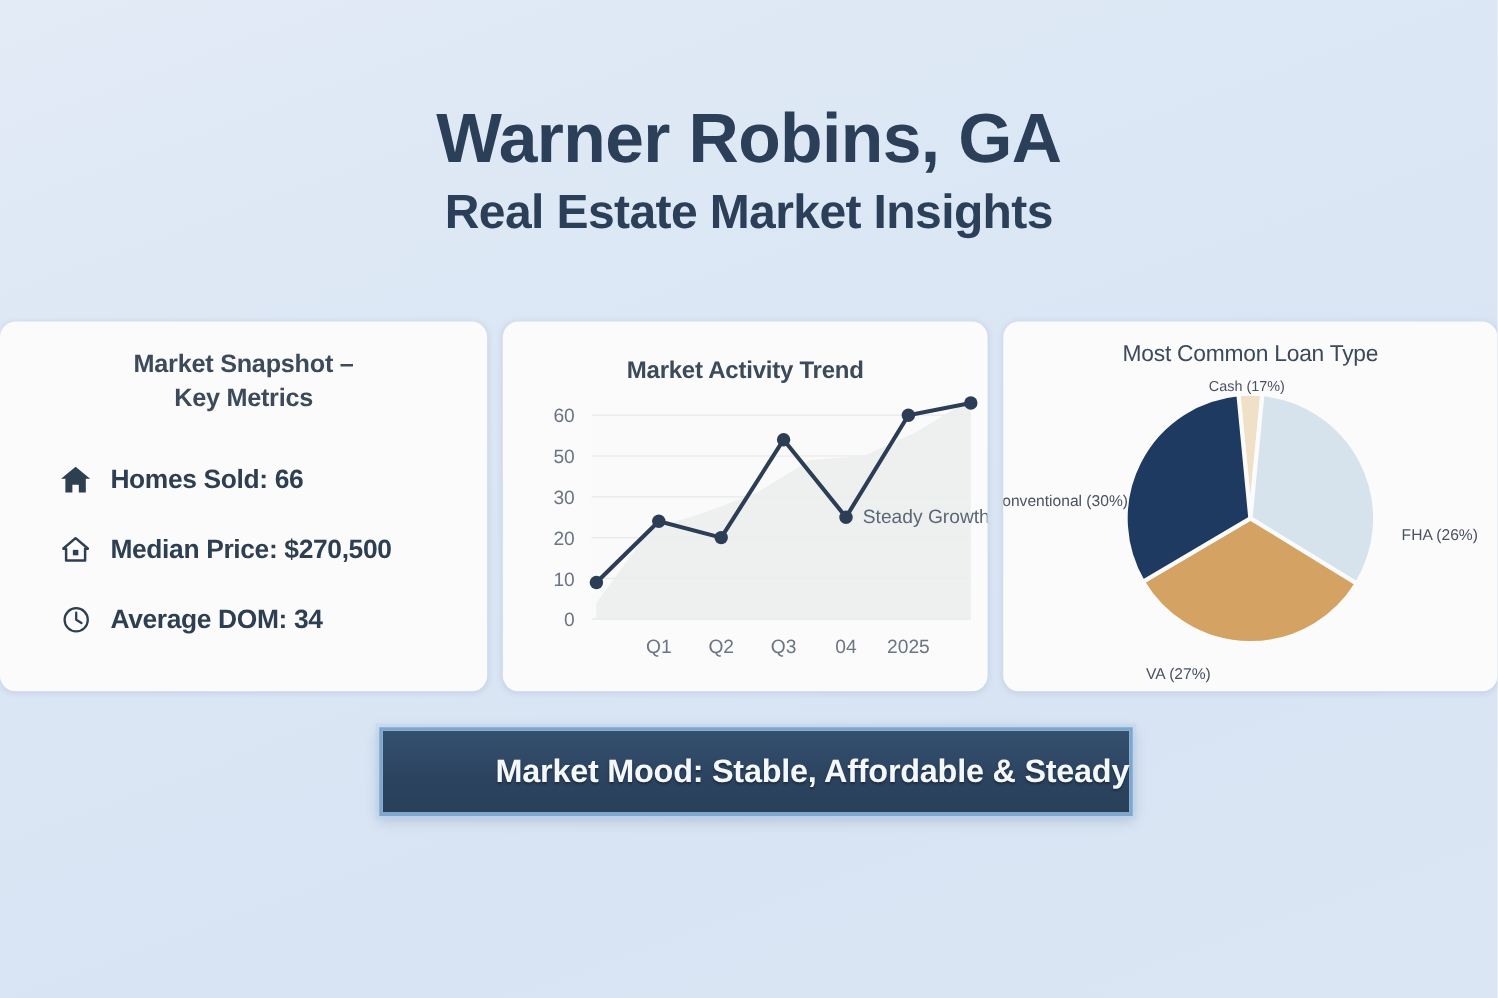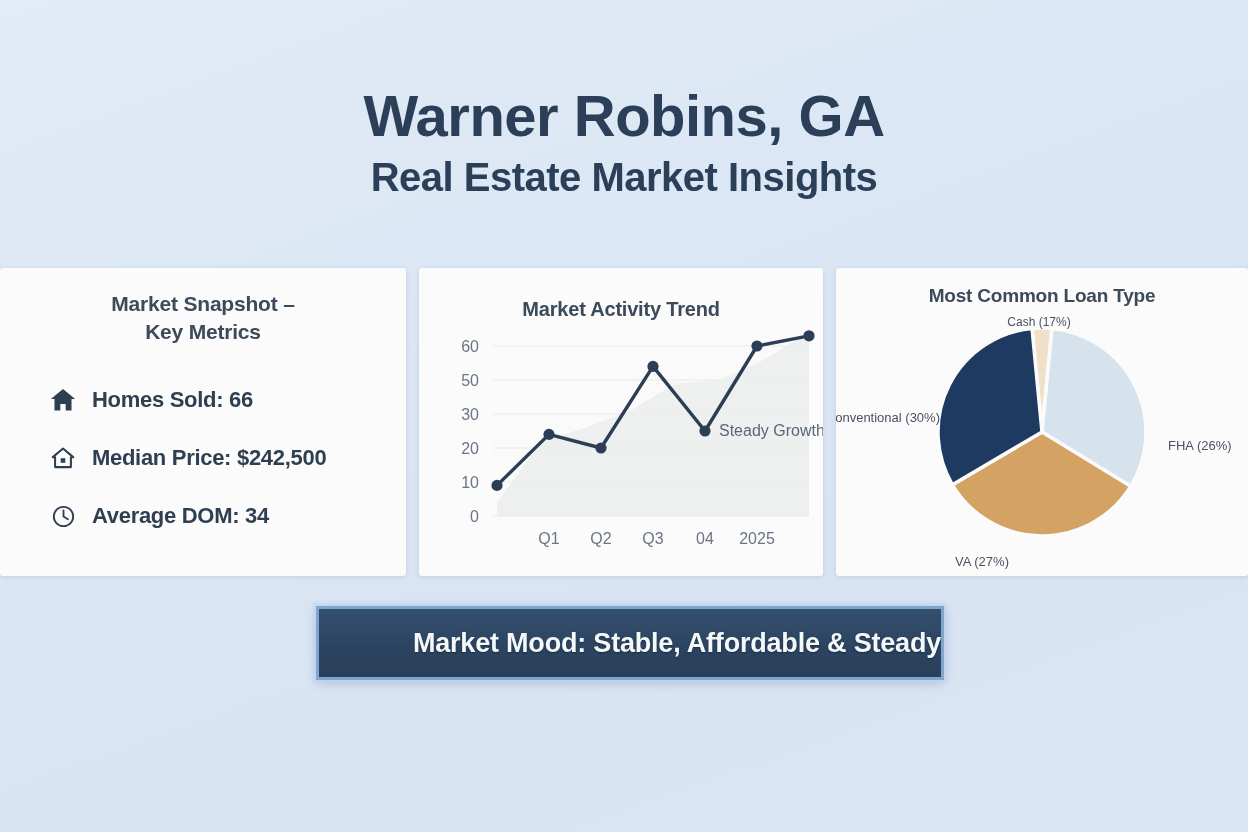--- a/index.html
+++ b/index.html
@@ -39,21 +39,21 @@
     top: 268px;
     left: 0;
     width: 1248px;
     height: 308px;
     display: flex;
     justify-content: space-between;
     align-items: stretch;
   }
   .card {
     background: #fbfbfc;
-    border-radius: 3px;
+    border-radius: 13px;
     box-shadow: 0 1px 5px rgba(90,115,150,0.18);
     position: relative;
     overflow: hidden;
   }
   .card-left   { width: 406px; margin-left: 0px; }
   .card-mid    { width: 404px; }
   .card-right  { width: 412px; margin-right: 0px; }
 
   
   .snapshot-title {
@@ -109,21 +109,21 @@
     width: 404px;
     height: 250px;
   }
   .linechart-wrap svg { display: block; }
 
   
   .pie-title {
     text-align: center;
     color: #3c4a5a;
     font-size: 19px;
-    font-weight: 700;
+    font-weight: 400;
     padding-top: 17px;
     letter-spacing: -0.2px;
   }
   .piechart-wrap {
     position: absolute;
     top: 42px;
     left: 0;
     width: 412px;
     height: 260px;
   }
@@ -181,21 +181,21 @@
         <span class="metric-text">Homes Sold: 66</span>
       </div>
 
       <div class="metric-row">
         <span class="metric-icon">
           <svg width="26" height="26" viewBox="0 0 24 24" aria-hidden="true">
             <path d="M12 3.2 2.6 11.2v0.1h2.1V20.4h14.6V11.3h2.1v-0.1z" fill="none" stroke="#2f3f52" stroke-width="1.9" stroke-linejoin="round"></path>
             <rect x="9.9" y="12.2" width="4.2" height="4.2" fill="#2f3f52"></rect>
           </svg>
         </span>
-        <span class="metric-text">Median Price: $242,500</span>
+        <span class="metric-text">Median Price: $270,500</span>
       </div>
 
       <div class="metric-row">
         <span class="metric-icon">
           <svg width="25" height="25" viewBox="0 0 24 24" aria-hidden="true">
             <circle cx="12" cy="12" r="9.3" fill="none" stroke="#2f3f52" stroke-width="1.8"></circle>
             <path d="M12 6.2V12l4.2 2.6" fill="none" stroke="#2f3f52" stroke-width="1.8" stroke-linecap="round" stroke-linejoin="round"></path>
           </svg>
         </span>
         <span class="metric-text">Average DOM: 34</span>

